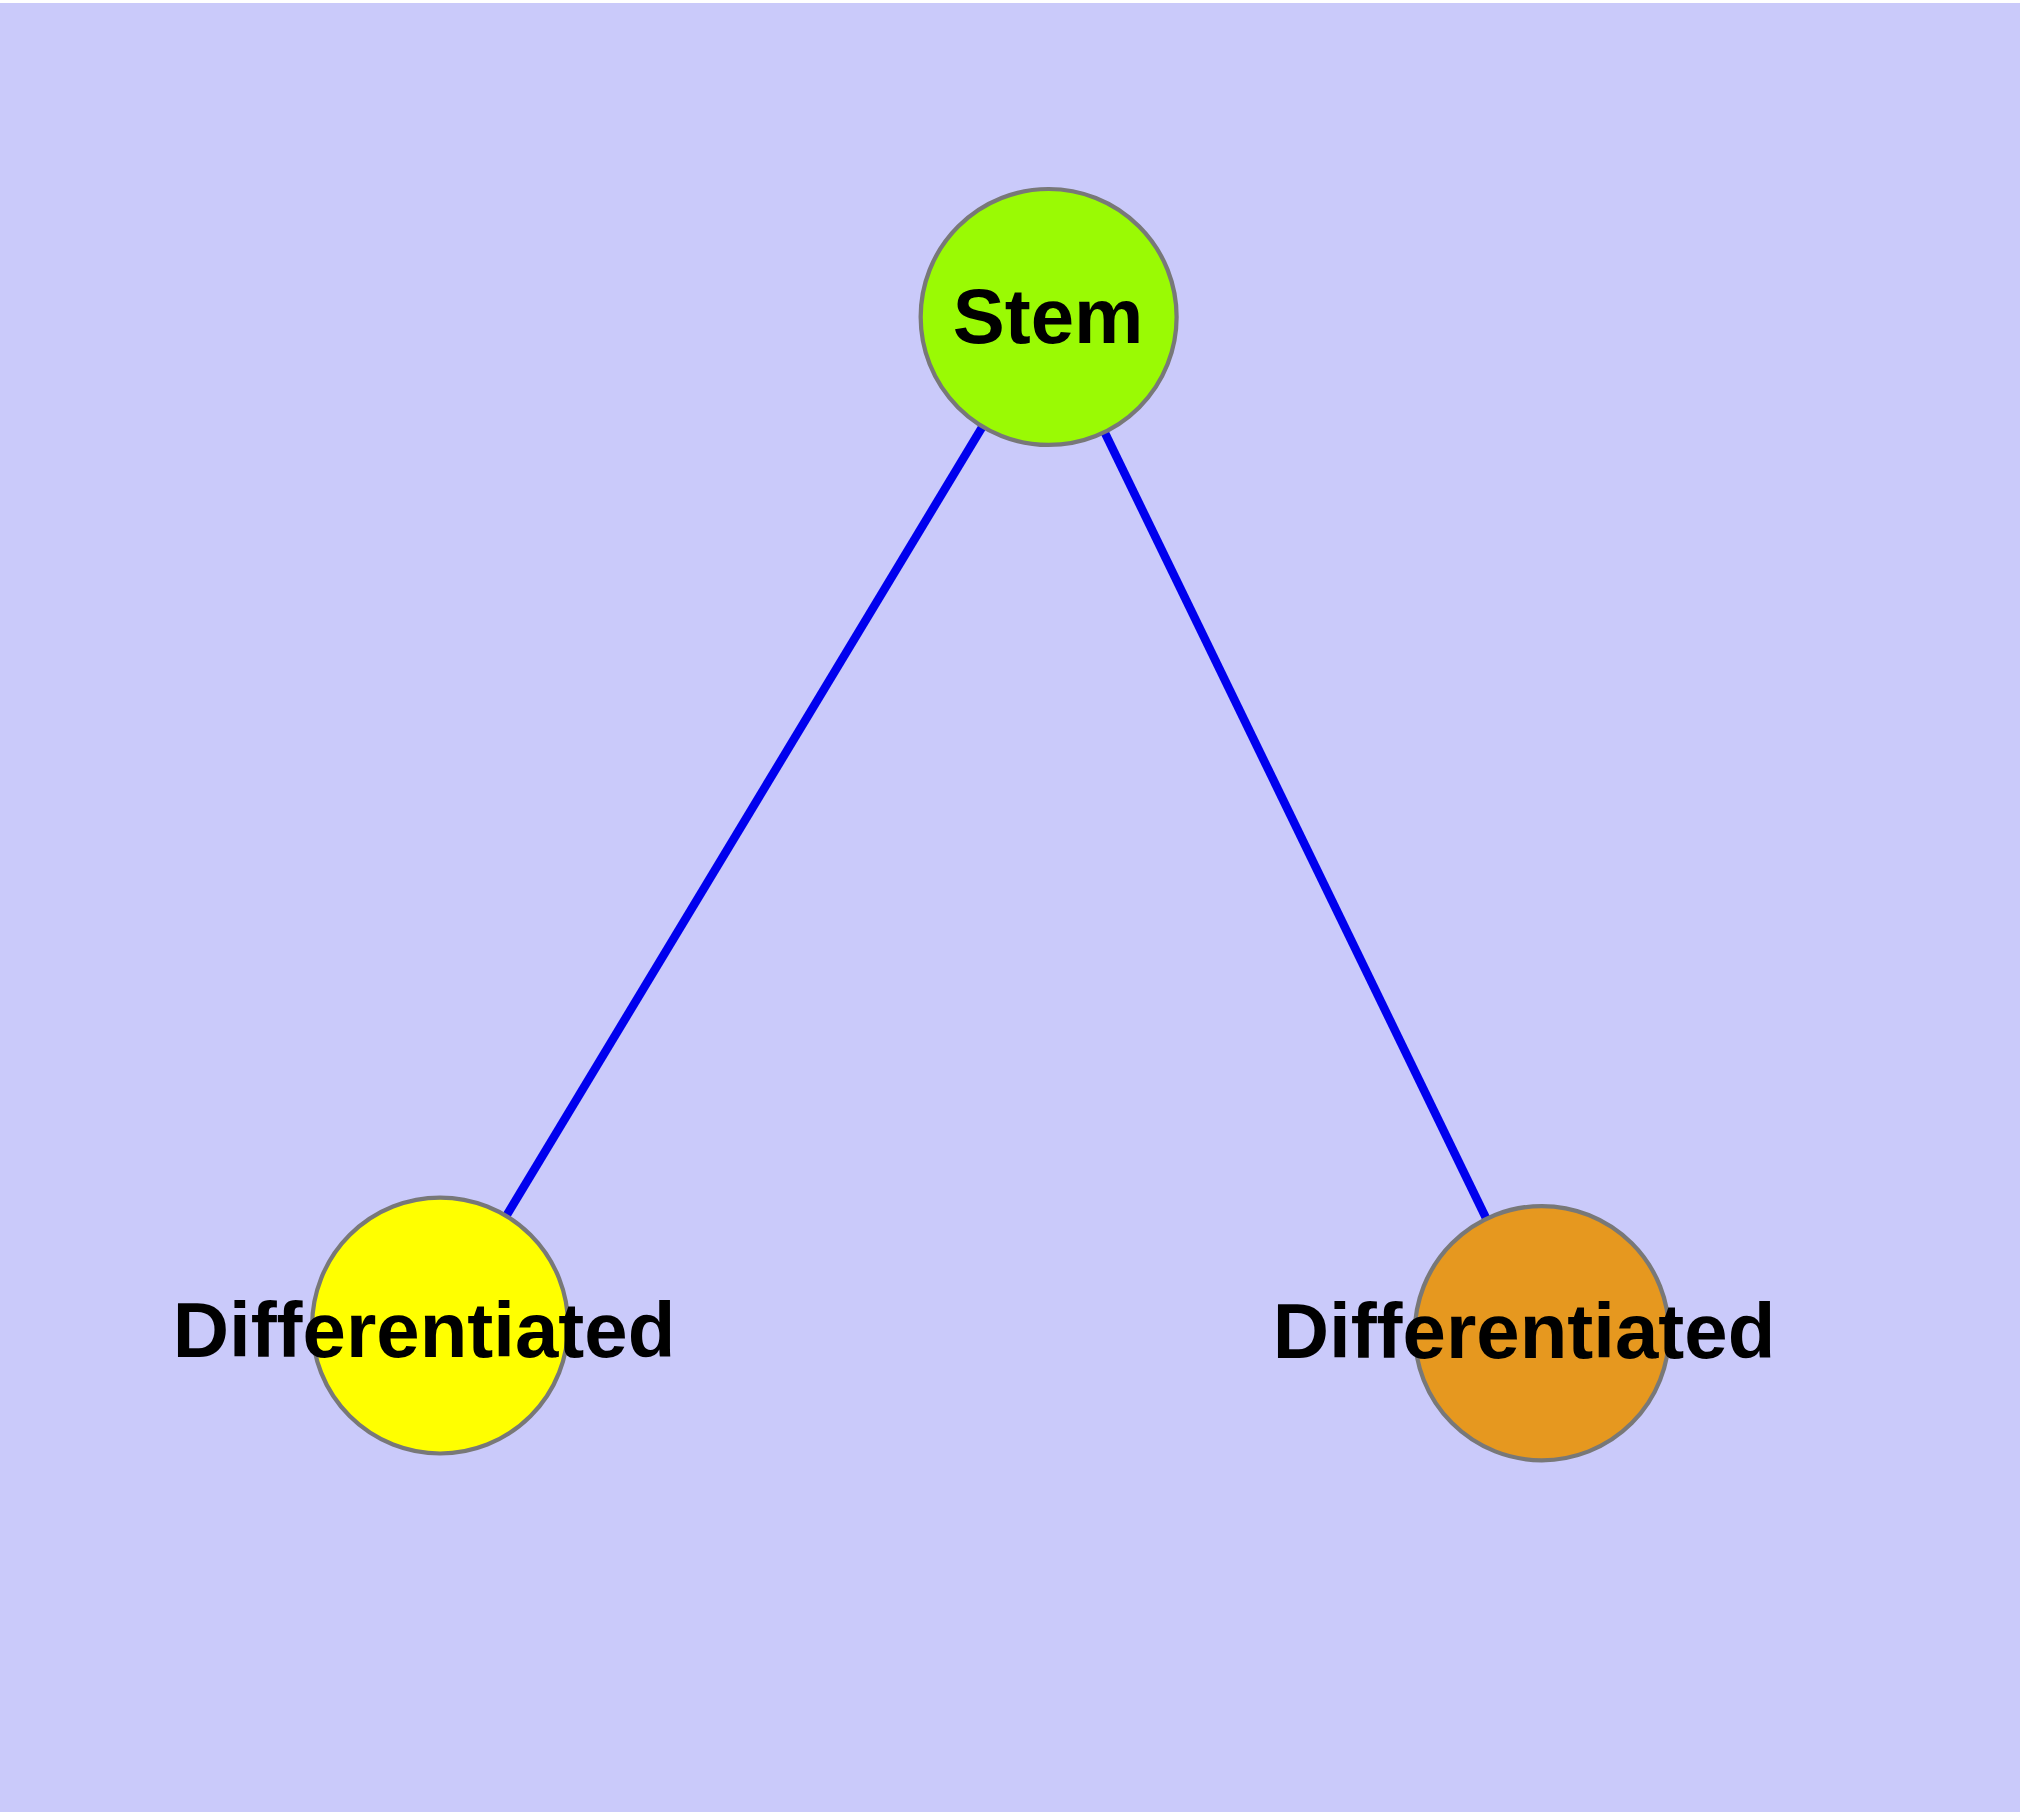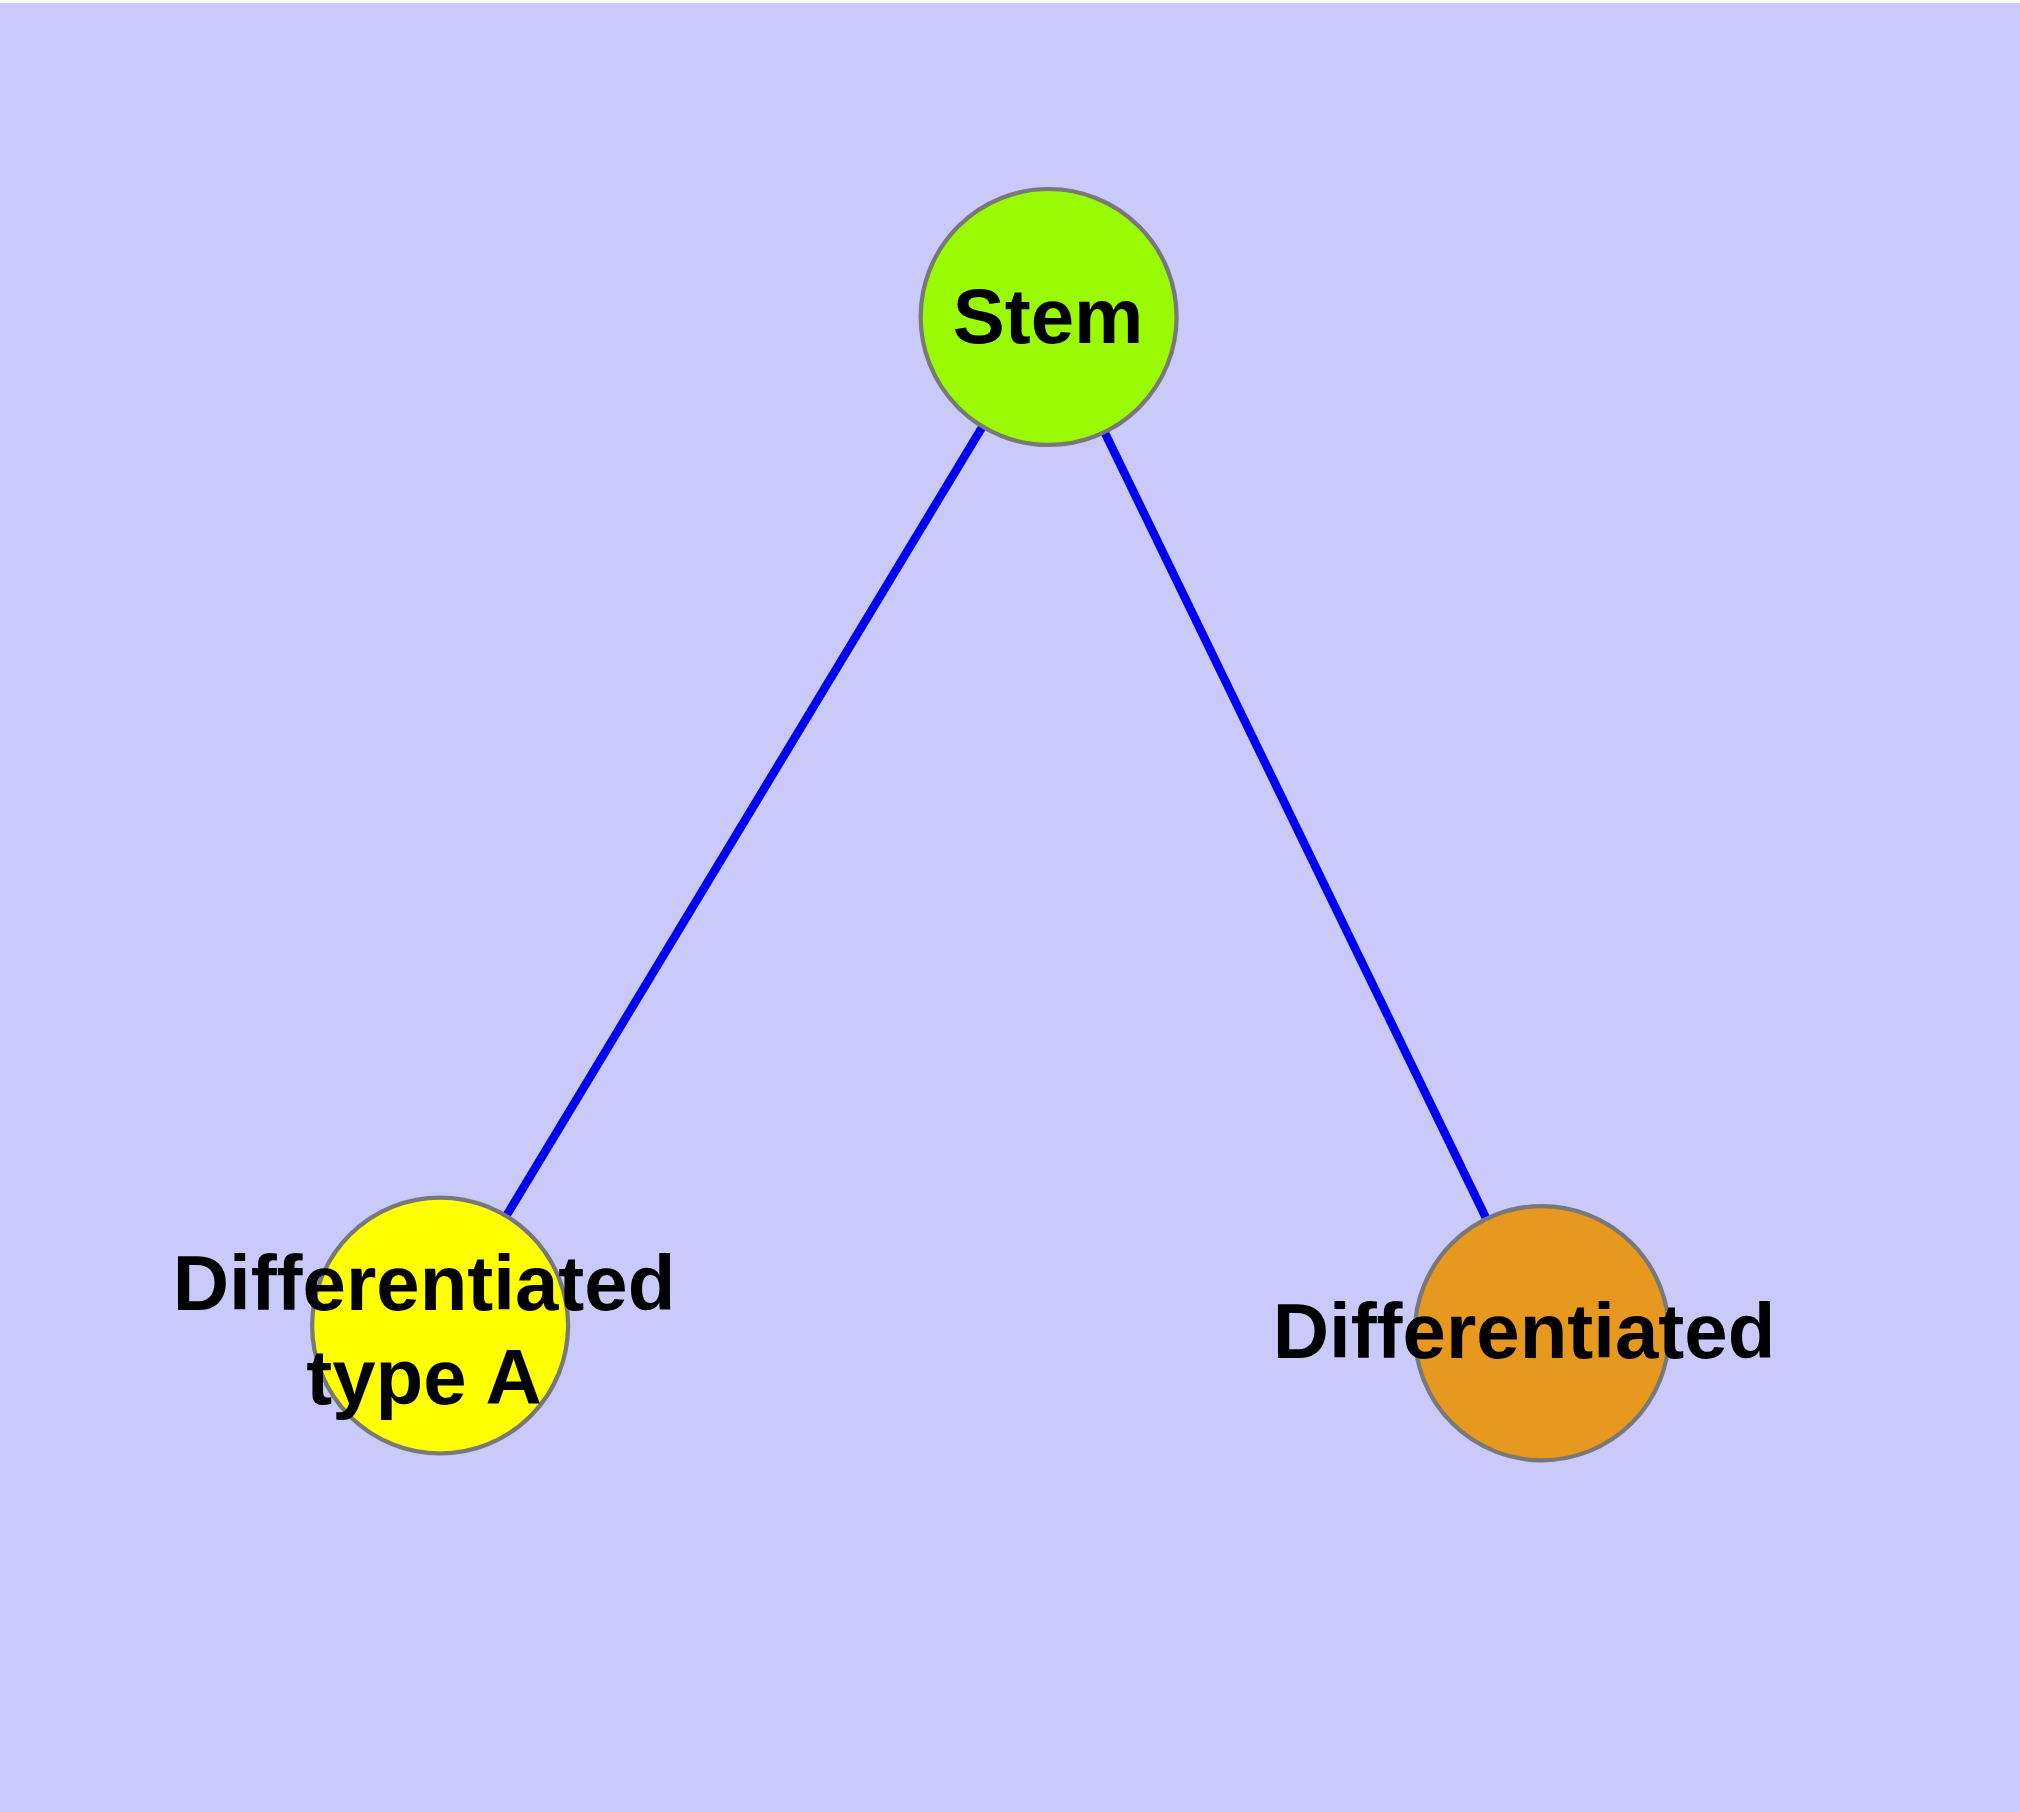--- a/index.html
+++ b/index.html
@@ -65,20 +65,19 @@
     <circle class="node-circle" cx="1819" cy="1573" r="150" fill="#E6981F"></circle>
   </svg>
 
   <div class="node-label" style="left:1048px; top:317px;">
     <div>Stem</div>
     <div></div>
   </div>
 
   <div class="node-label" style="left:424px; top:1331px;">
     <div>Differentiated</div>
-    <div>type A</div>
   </div>
 
   <div class="node-label" style="left:1524px; top:1332px;">
     <div>Differentiated</div>
   </div>
 </div>
 
 
 </body></html>

